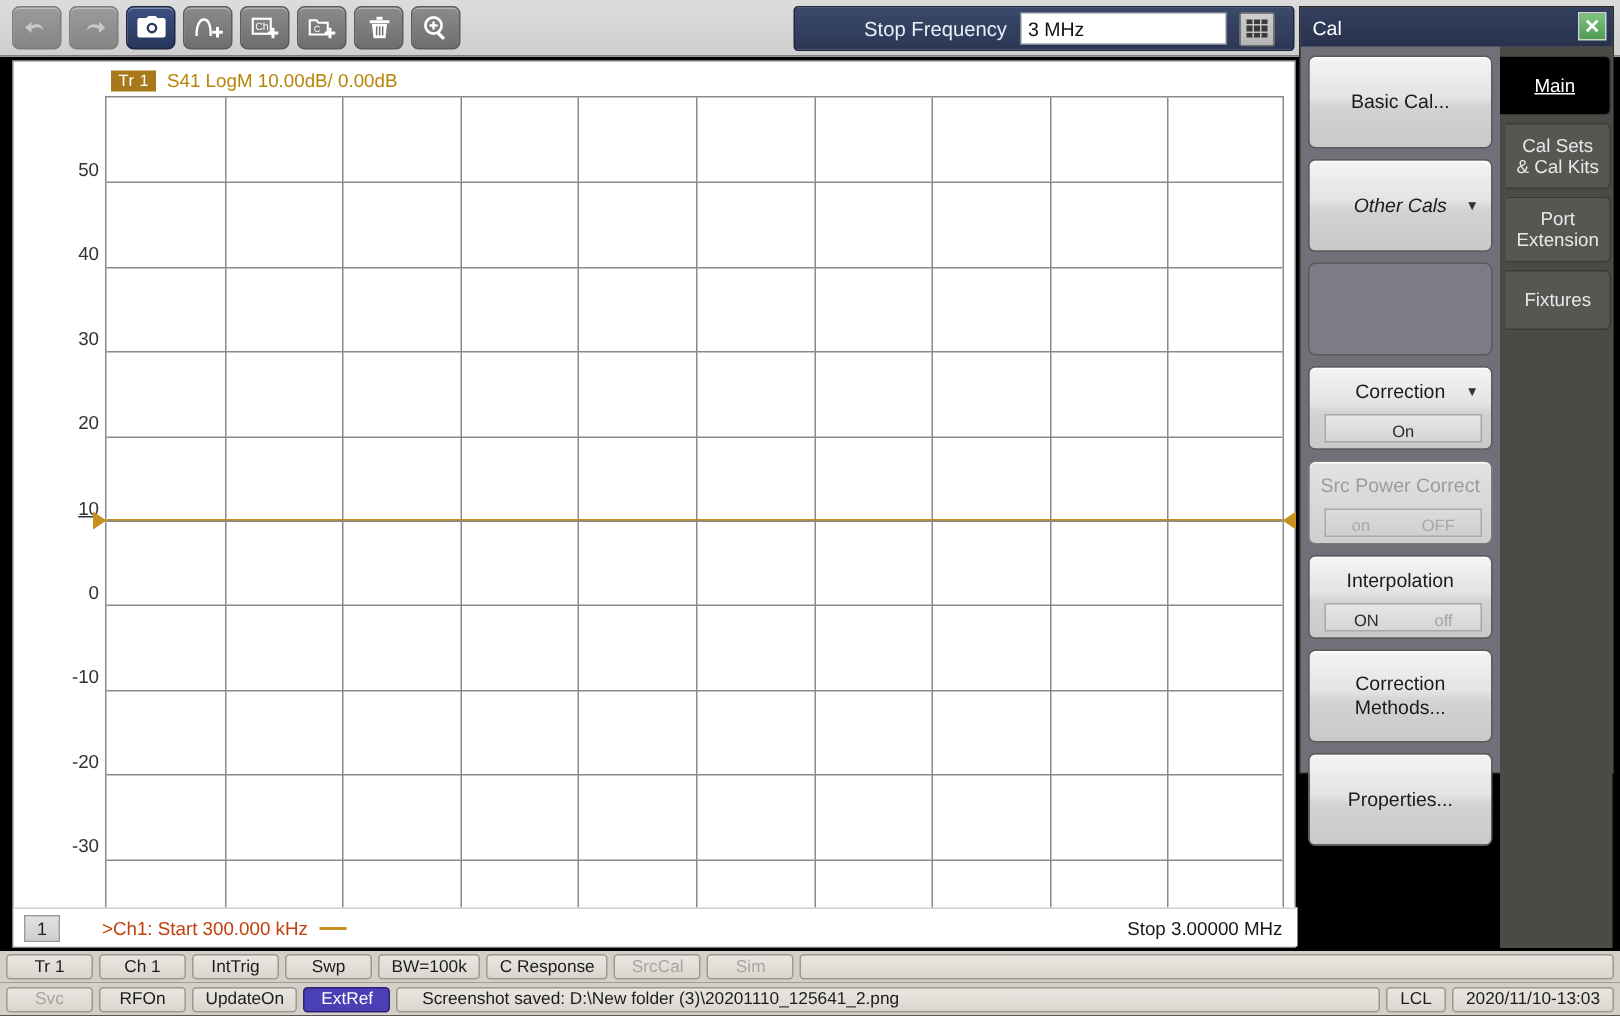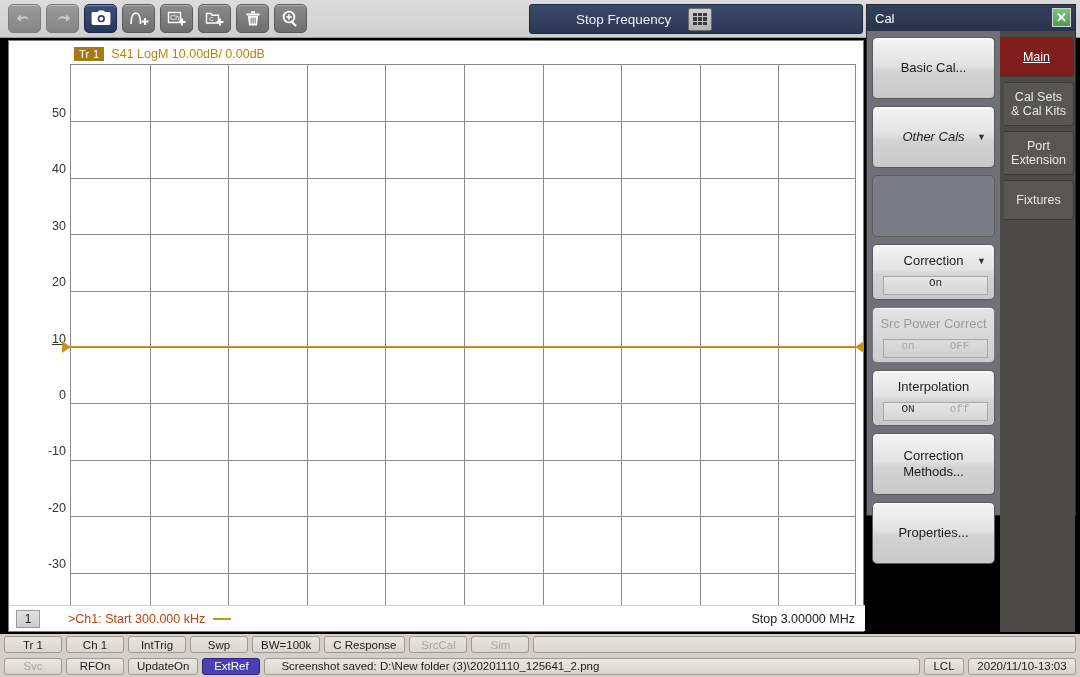--- a/index.html
+++ b/index.html
@@ -153,22 +153,22 @@
     font-size: 13px; color: #1b1b1b; text-align: center; line-height: 1.2;
   }
   .skey .arrow {
     position: absolute; right: 8px; top: 50%; transform: translateY(-50%);
     font-size: 9px; color: #333;
   }
   .skey .sub {
     margin: 0 6px 6px 10px; height: 19px;
     background: linear-gradient(#e6e6e6,#d5d5d5);
     border: 1px solid #a9a9a9;
-    display: flex; align-items: flex-start; justify-content: center;
-    font-size: 11px; color: #333; font-family: Liberation Mono, monospace;
+    display: flex; align-items: flex-end; justify-content: center;
+    font-size: 11px; color: #333;
   }
   .skey .sub.split { justify-content: space-around; }
   .skey .sub .on { color: #2a2a2a; }
   .skey .sub .off { color: #a4a4a4; }
   .skey.blank {
     background: #7b7c85; border: 1px solid #5b5b5b; box-shadow: none;
   }
   .skey.disabled {
     background: linear-gradient(#e3e3e3,#cecece); border-color: #7a7a7a;
   }
@@ -177,21 +177,21 @@
   .skey.disabled .sub span { color: #a8a8a8; }
 
   .tab {
     width: 70px; margin-left: 4px; margin-bottom: 5px;
     background: #575653; color: #e8e8e8; font-size: 12.5px;
     display: flex; align-items: center; justify-content: center;
     text-align: center; line-height: 1.15; cursor: pointer;
     border: 1px solid #3b3a38; border-left: none;
     border-radius: 0 4px 4px 0;
   }
-  .tab.sel { background: #7f1d1d; color: #fff; margin-left: 0; width: 74px; text-decoration: underline; }
+  .tab.sel { background: #000000; color: #fff; margin-left: 0; width: 74px; text-decoration: underline; }
 
   
   #status1 {
     position: absolute; left: 0; top: 634px; width: 1080px; height: 21px;
     background: #d4d0c8; display: flex; align-items: center; padding: 0 2px;
   }
   #status2 {
     position: absolute; left: 0; top: 655px; width: 1080px; height: 22px;
     background: #d4d0c8; display: flex; align-items: center; padding: 0 2px;
   }
@@ -267,20 +267,21 @@
       <svg width="19" height="19" viewBox="0 0 19 19">
         <circle cx="8" cy="8" r="5.4" fill="none" stroke="#fff" stroke-width="1.8"></circle>
         <rect x="5.3" y="7.2" width="5.4" height="1.6" fill="#fff"></rect>
         <rect x="7.2" y="5.3" width="1.6" height="5.4" fill="#fff"></rect>
         <rect x="11.8" y="12.2" width="5.6" height="2.2" fill="#fff" transform="rotate(45 11.8 12.2)"></rect>
       </svg>
     </div>
 
     <div id="freq-entry">
       <span id="freq-label">Stop Frequency</span>
+      <input id="freq-input" type="text" value="3 MHz" style="">
       <div id="freq-keypad">
         <div class="kp-grid">
             <i></i>
             <i></i>
             <i></i>
             <i></i>
             <i></i>
             <i></i>
             <i></i>
             <i></i>

